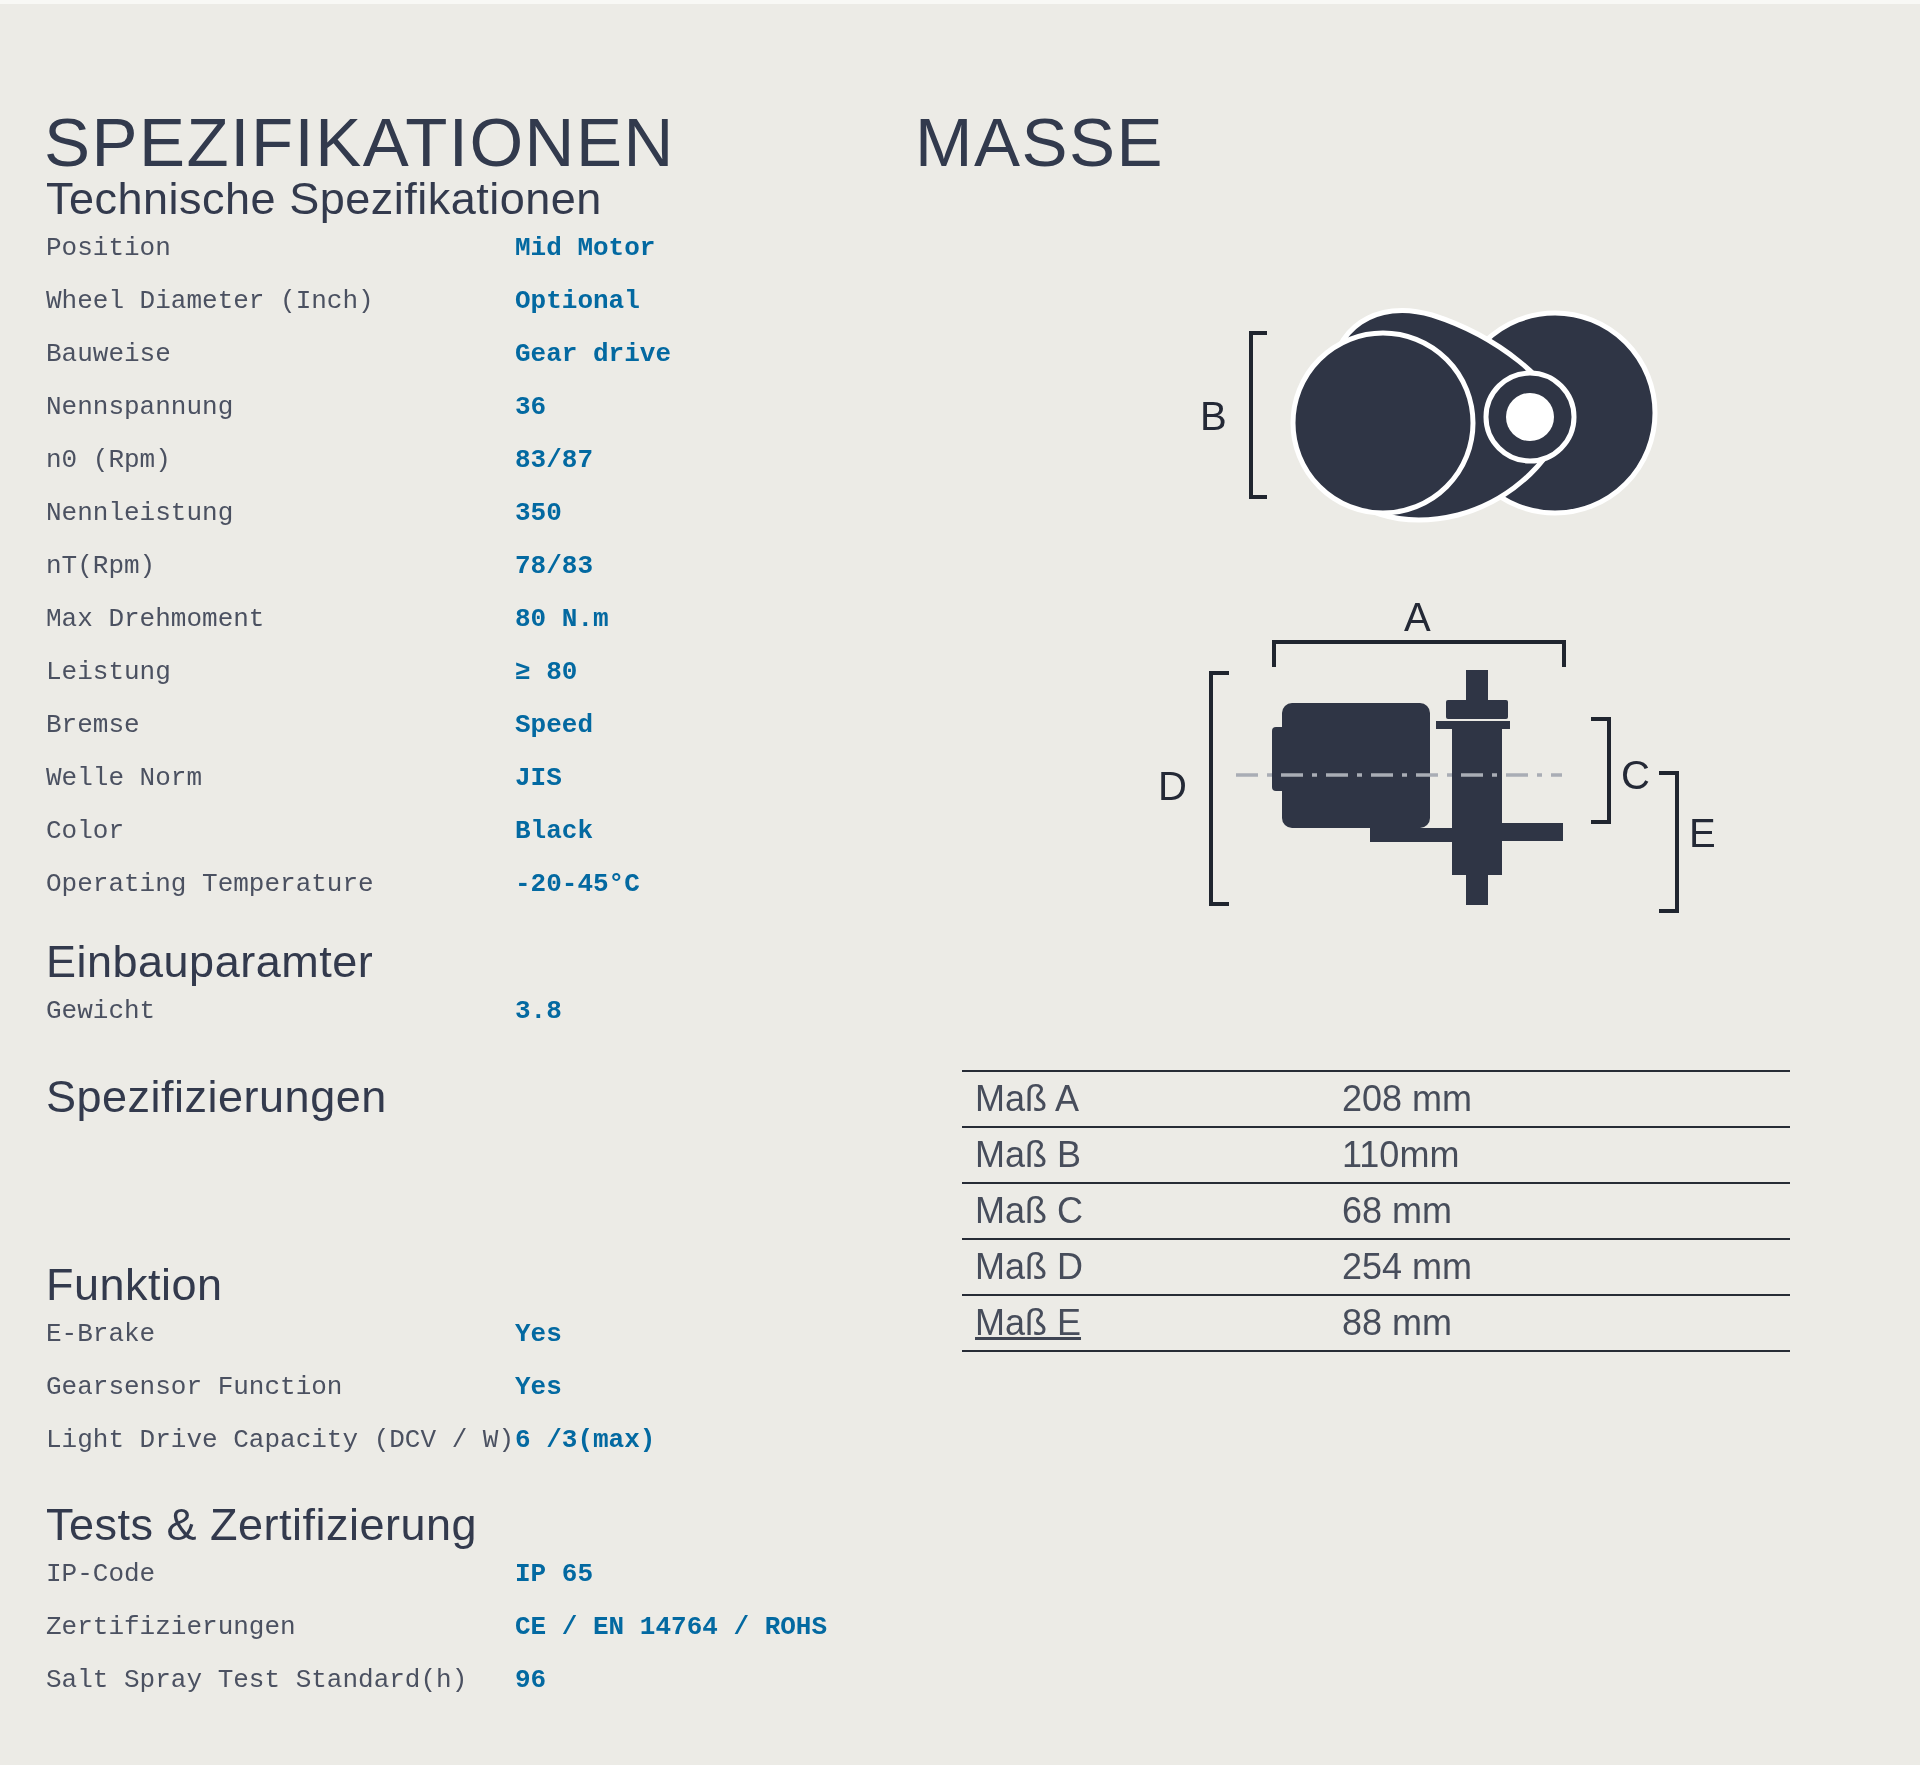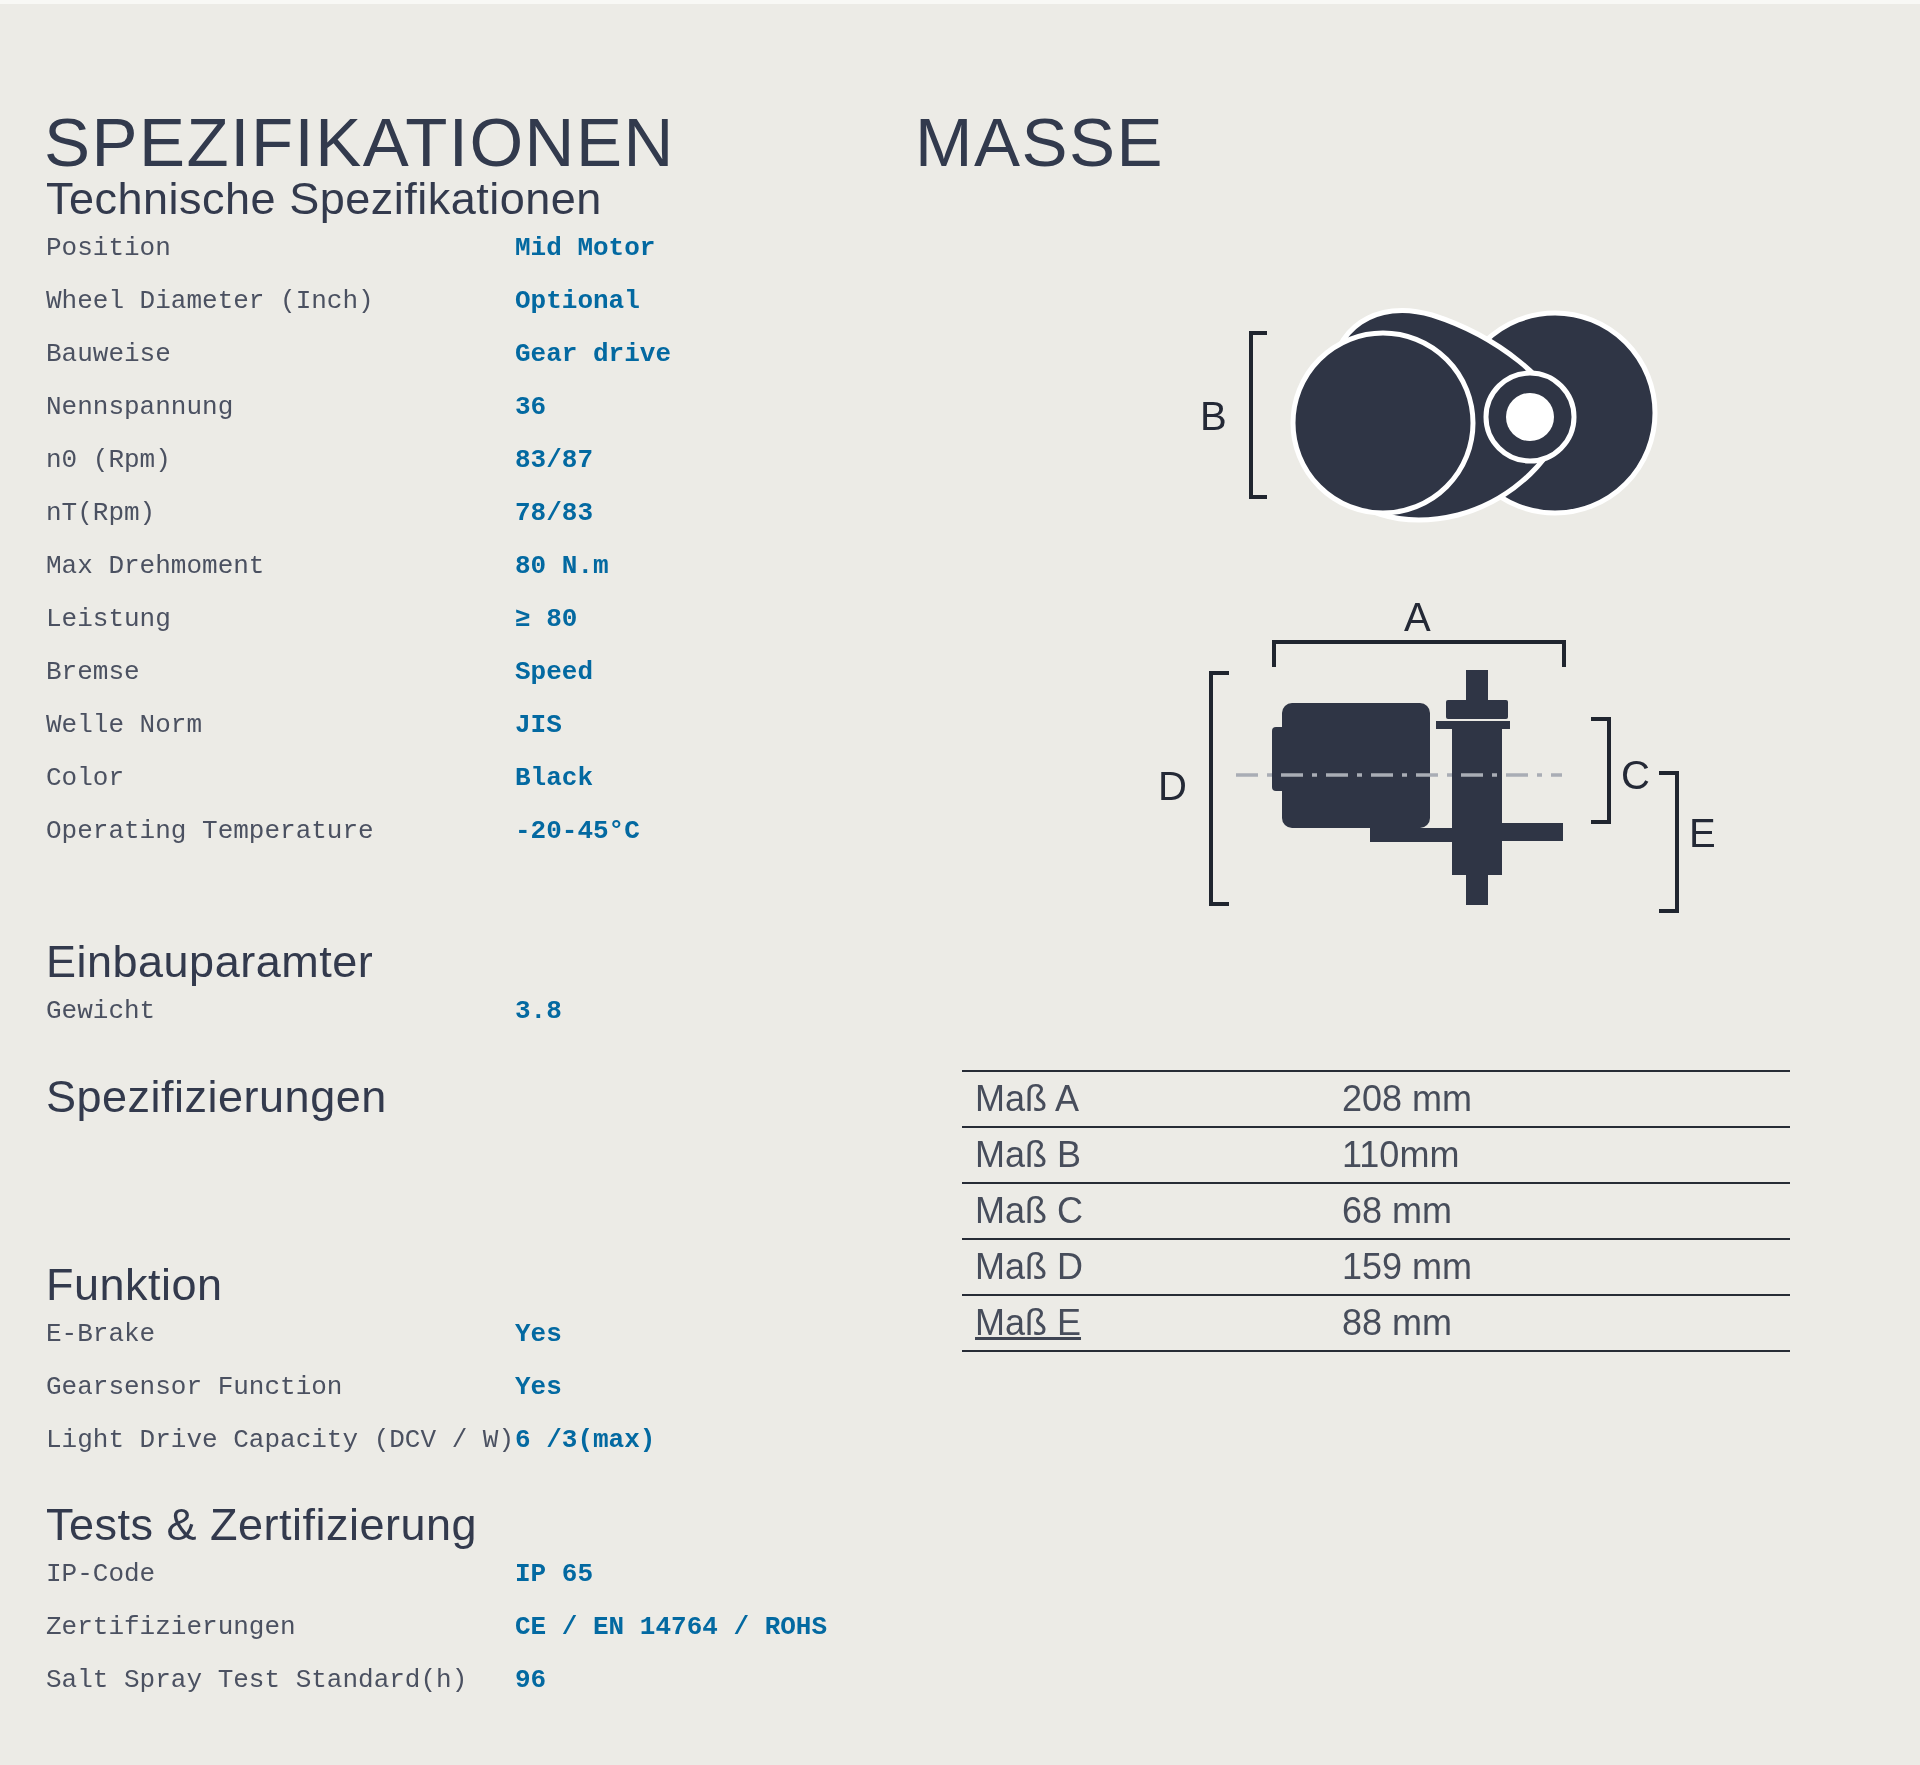--- a/index.html
+++ b/index.html
@@ -66,20 +66,24 @@
   </div>
       <div class="spec-row">
     <span class="spec-label">Nennspannung</span>
     <span class="spec-value">36</span>
   </div>
       <div class="spec-row">
     <span class="spec-label">n0 (Rpm)</span>
     <span class="spec-value">83/87</span>
   </div>
       <div class="spec-row">
+    <span class="spec-label">Nennleistung</span>
+    <span class="spec-value">350</span>
+  </div>
+      <div class="spec-row">
     <span class="spec-label">nT(Rpm)</span>
     <span class="spec-value">78/83</span>
   </div>
       <div class="spec-row">
     <span class="spec-label">Max Drehmoment</span>
     <span class="spec-value">80 N.m</span>
   </div>
       <div class="spec-row">
     <span class="spec-label">Leistung</span>
     <span class="spec-value">≥ 80</span>
@@ -196,19 +200,19 @@
     <div class="t-row">
     <span class="t-label">Maß B</span>
     <span class="t-value">110mm</span>
   </div>
     <div class="t-row">
     <span class="t-label">Maß C</span>
     <span class="t-value">68 mm</span>
   </div>
     <div class="t-row">
     <span class="t-label">Maß D</span>
-    <span class="t-value">159 mm</span>
+    <span class="t-value">254 mm</span>
   </div>
     <div class="t-row">
     <span class="t-label">Maß E</span>
     <span class="t-value">88 mm</span>
   </div>
   </div>
 
 </body></html>

